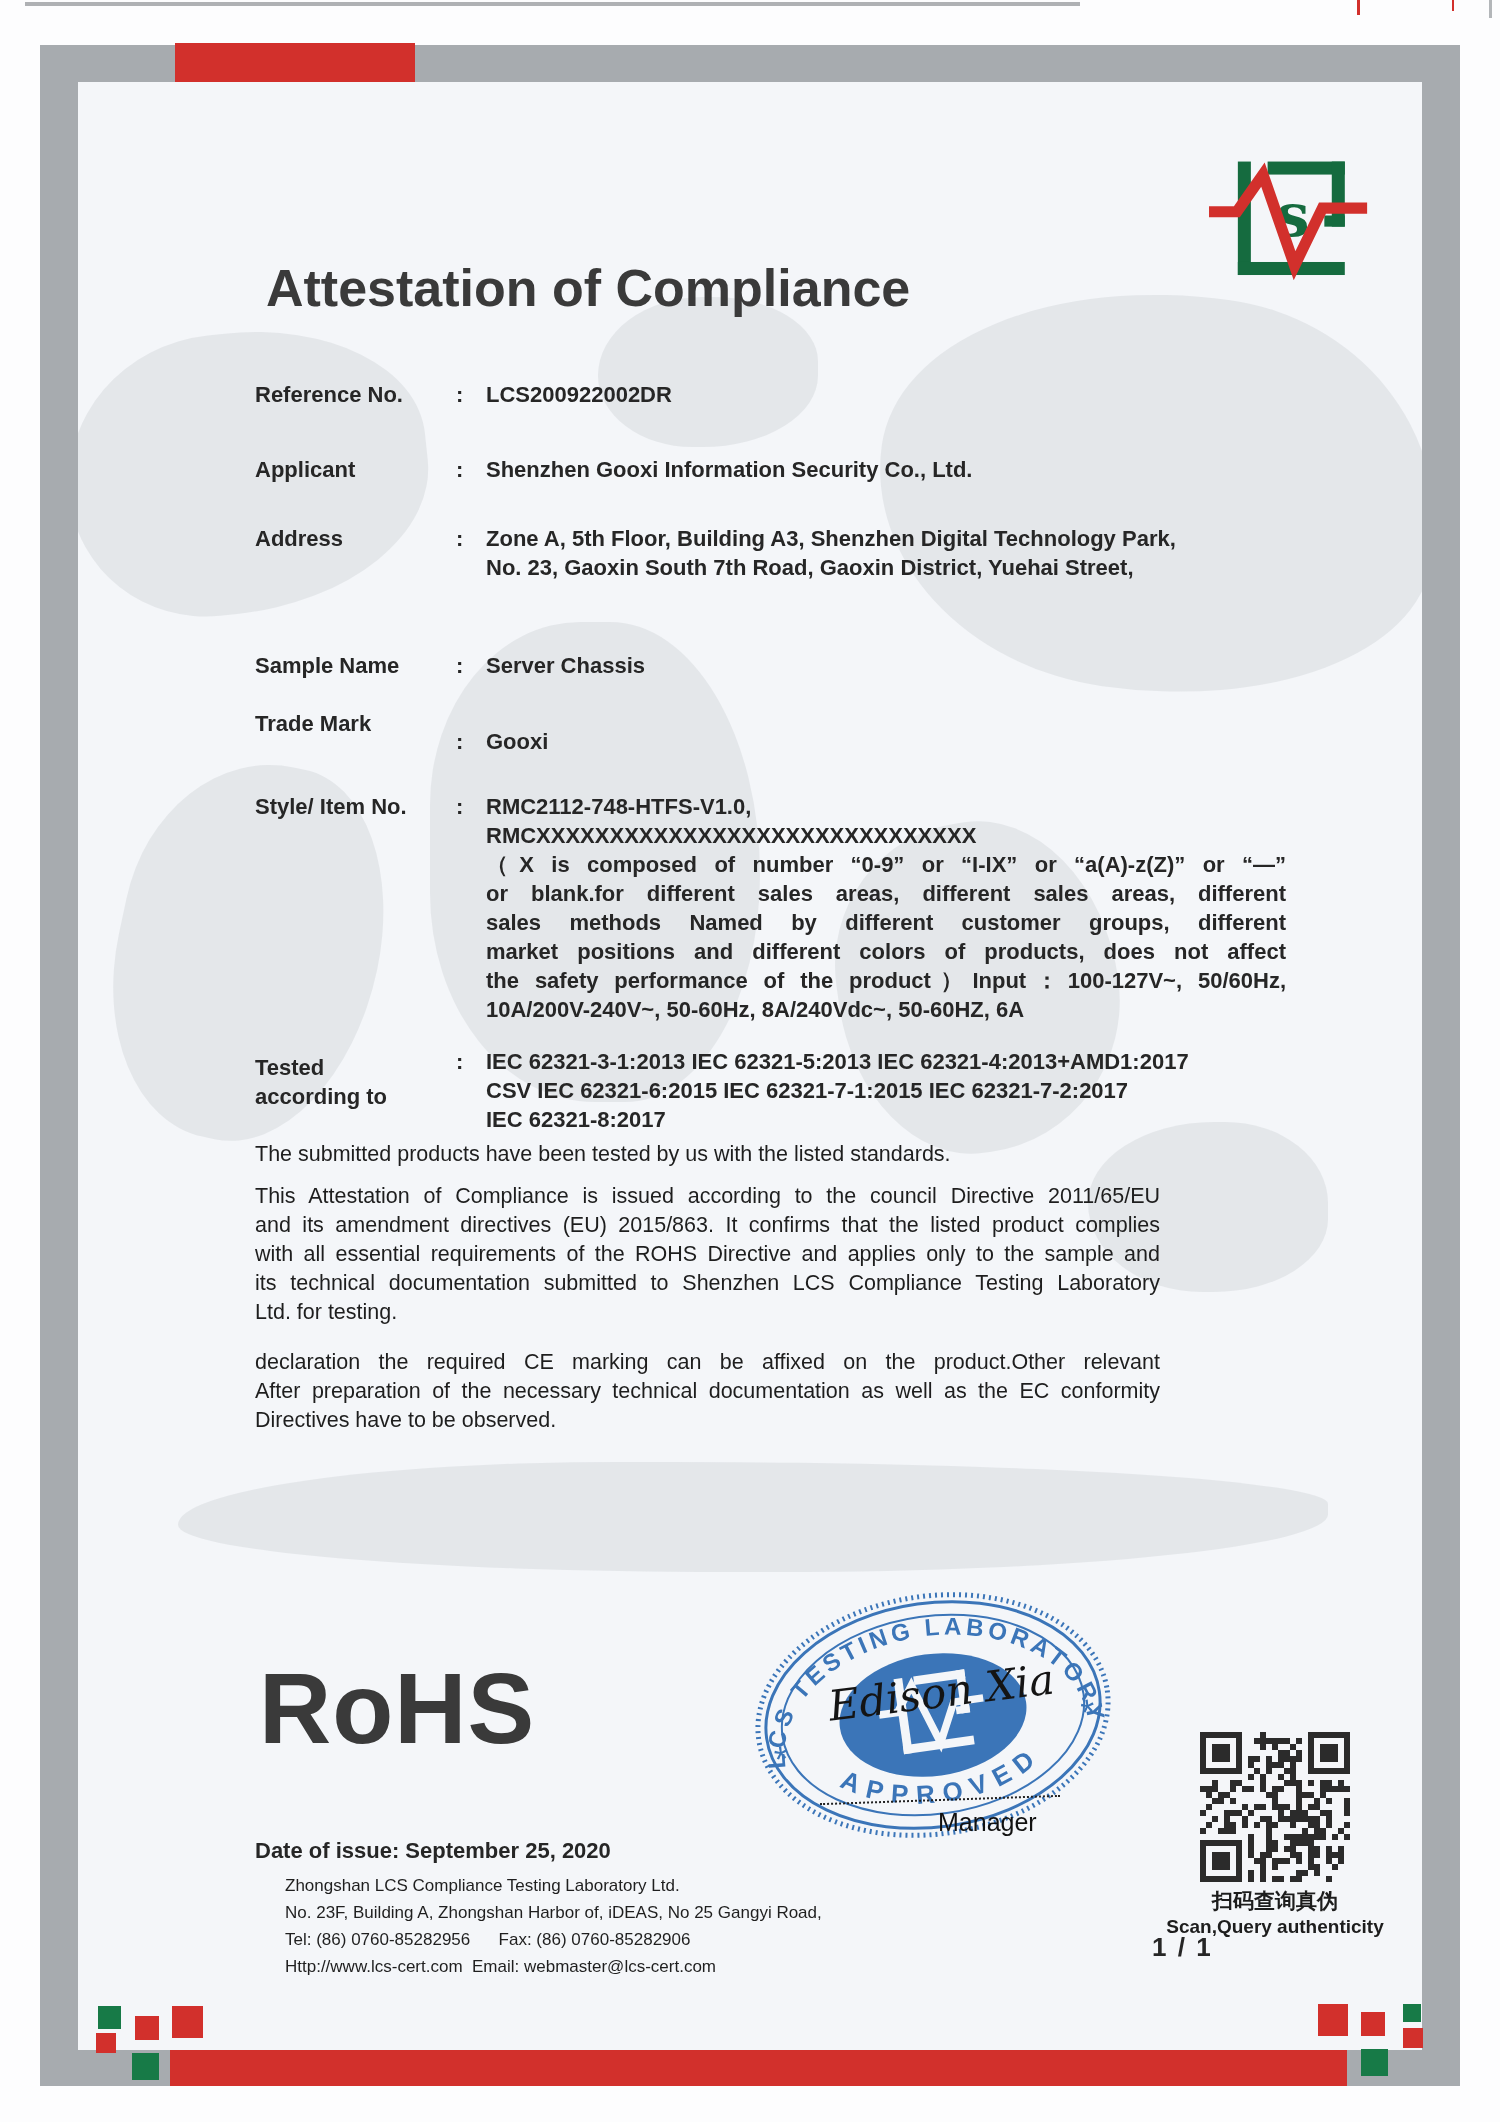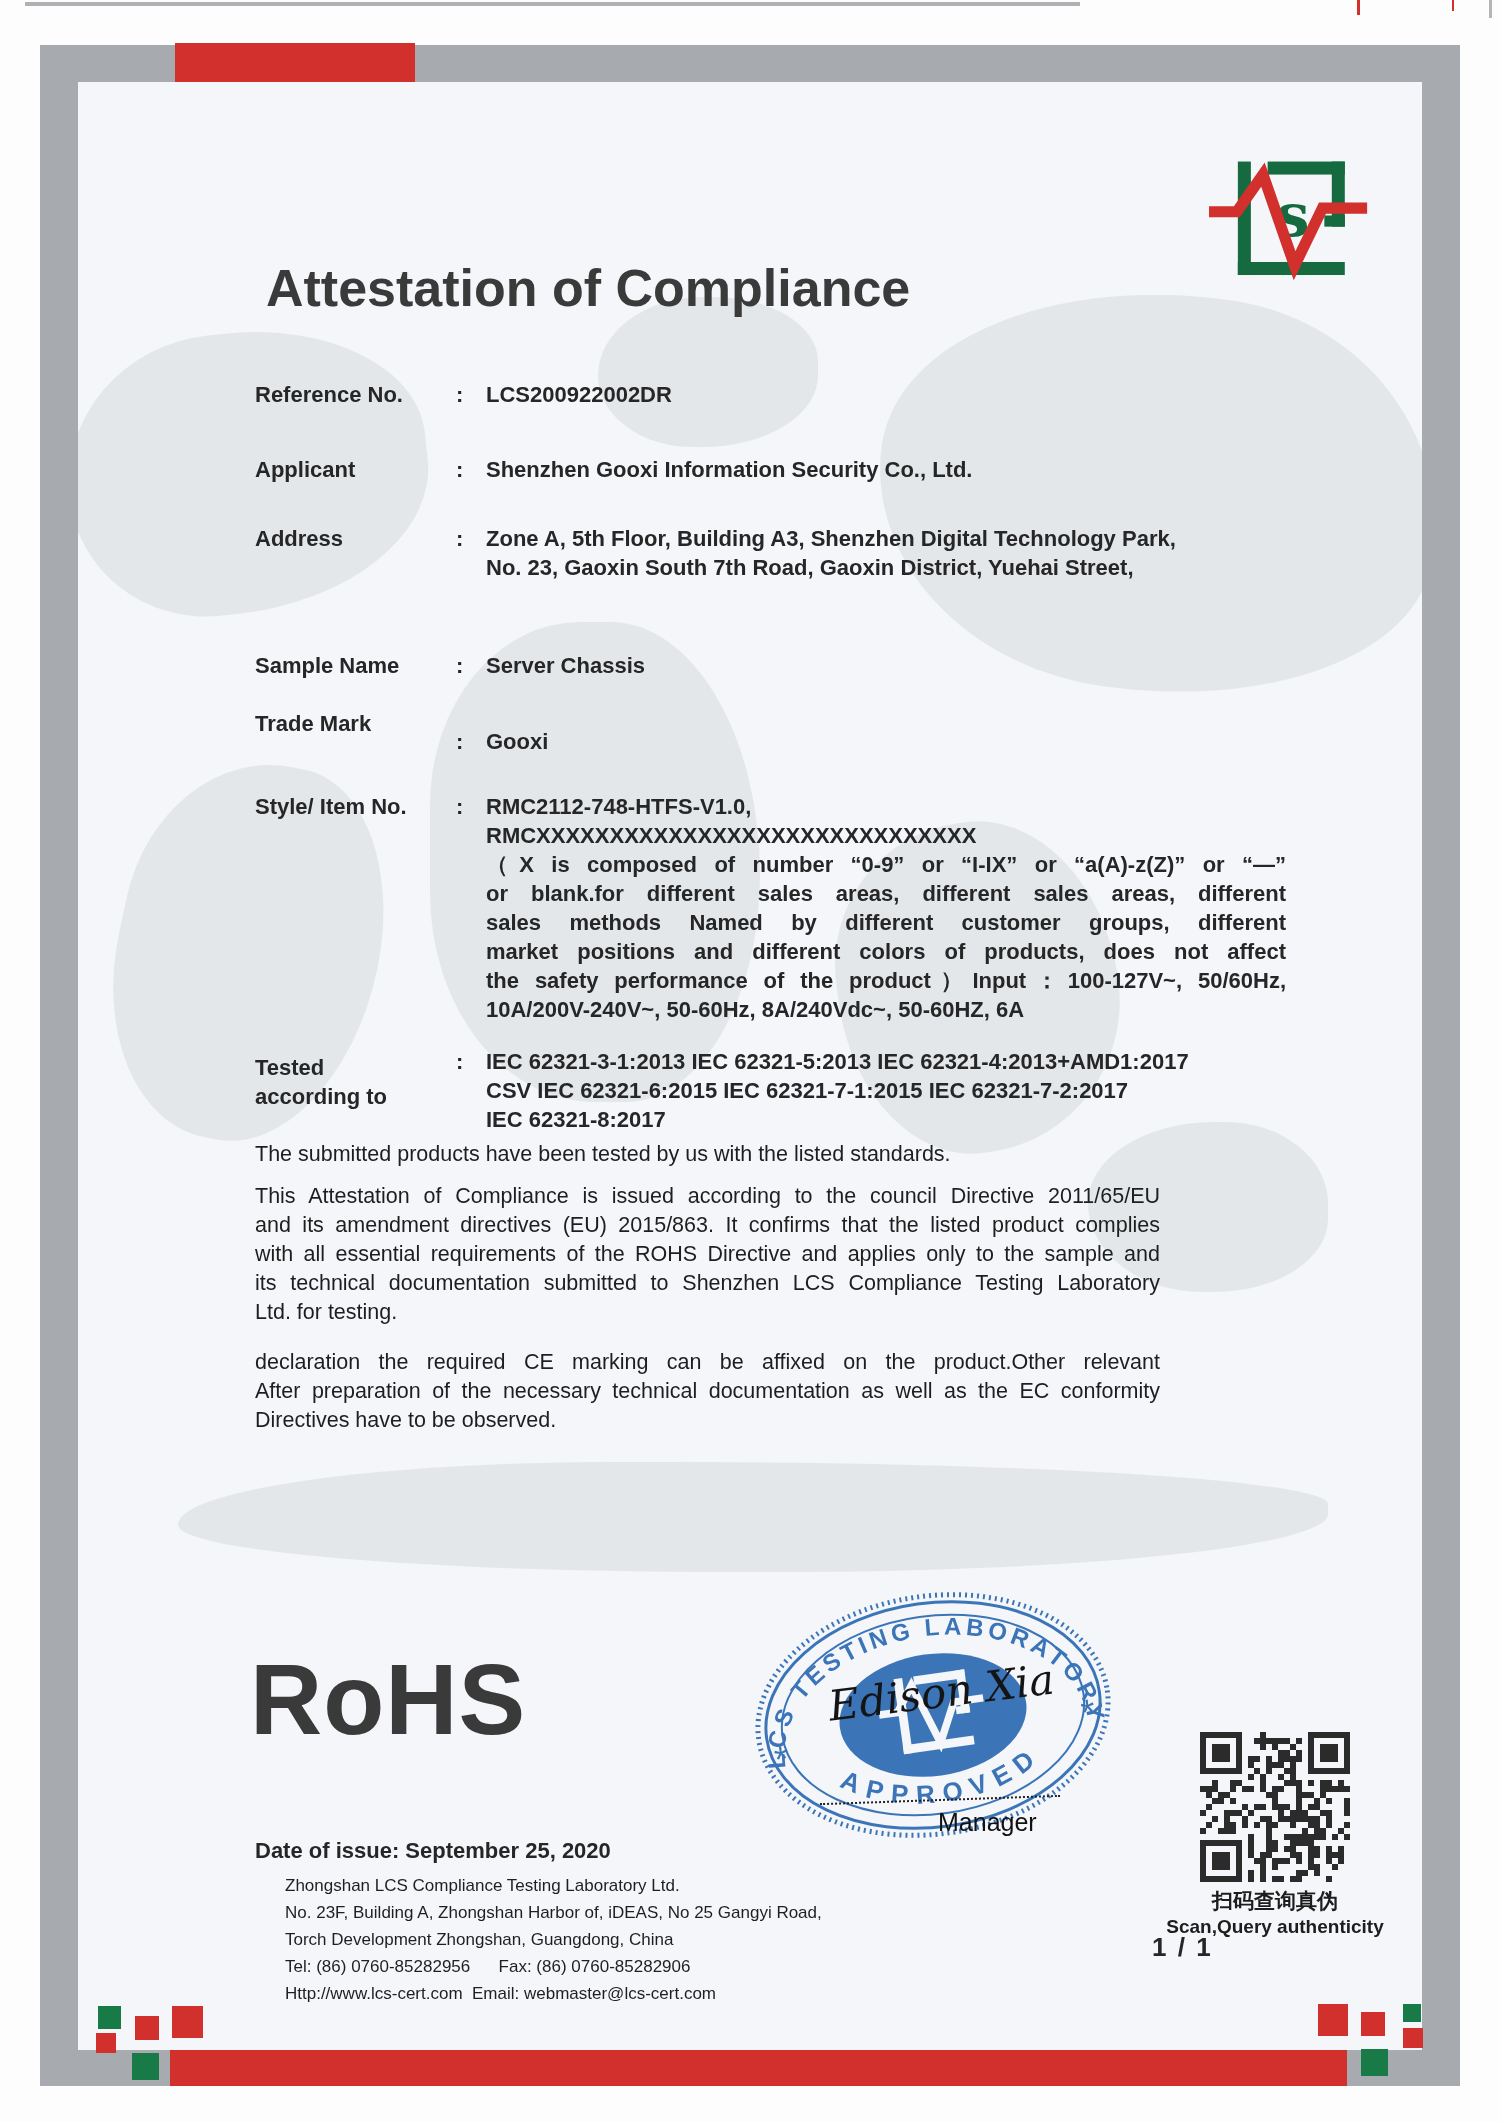--- a/index.html
+++ b/index.html
@@ -15,21 +15,21 @@
   .redfill{background:var(--accent_red,#d2302c);}
   .greenfill{background:var(--square_green,#177a47);}
   .decor{z-index:4;}
   .title{left:266px;top:258px;font-size:52px;font-weight:700;letter-spacing:0px;color:#3a3a3a;z-index:2;margin:0;}
   .lbl{left:255px;font-size:22px;font-weight:700;line-height:29px;white-space:pre;z-index:2;}
   .cln{left:456px;font-size:22px;font-weight:700;line-height:29px;z-index:2;}
   .val{left:486px;width:800px;font-size:22px;font-weight:700;line-height:29px;z-index:2;}
   .ln{line-height:29px;}
   .jl{text-align:justify;text-align-last:justify;}
   .para{left:255px;width:905px;font-size:21.5px;font-weight:400;line-height:29px;color:#1e1e1e;z-index:2;}
-  .rohs{left:250px;top:1642px;font-size:100px;font-weight:700;color:#3a3a3a;letter-spacing:1px;z-index:2;margin:0;}
+  .rohs{left:250px;top:1642px;font-size:100px;font-weight:700;color:#3a3a3a;letter-spacing:1px;z-index:2;margin:9px;}
   .date{left:255px;top:1828px;font-size:22px;font-weight:700;z-index:2;margin-top:10px;}
   .footer{left:285px;top:1872px;font-size:17px;line-height:27px;color:#1f1f1f;z-index:2;}
   .footer .fln{white-space:pre;}
   .stamp{left:748px;top:1590px;width:372px;height:258px;z-index:5;opacity:.93;}
   .signature{left:828px;top:1668px;font-family:"DejaVu Serif","Liberation Serif",serif;font-style:italic;
              font-size:42px;color:#141414;transform:rotate(-7deg);z-index:6;white-space:pre;}
   .sig-line{left:820px;top:1799px;width:240px;border-top:2.5px dotted #222;transform:rotate(-2deg);z-index:6;}
   .manager{left:938px;top:1808px;font-size:25px;color:#111;z-index:6;}
   .qr-box{left:1200px;top:1732px;width:150px;height:150px;z-index:2;}
   .qr-box svg{width:100%;height:100%;display:block;}
@@ -195,21 +195,20 @@
       </g>
     </g>
   </svg>
   <div class="abs signature">Edison Xia</div>
   <div class="abs sig-line"></div>
   <div class="abs manager">Manager</div>
 
   <div class="abs footer">
     <div class="fln">Zhongshan LCS Compliance Testing Laboratory Ltd.</div>
     <div class="fln">No. 23F, Building A, Zhongshan Harbor of, iDEAS, No 25 Gangyi Road,</div>
-    <div class="fln">Torch Development Zhongshan, Guangdong, China</div>
     <div class="fln">Tel: (86) 0760-85282956      Fax: (86) 0760-85282906</div>
     <div class="fln">Http://www.lcs-cert.com  Email: webmaster@lcs-cert.com</div>
   </div>
 
   <div class="abs qr-box">
       <svg viewBox="0 0 150 150">
         <rect x="0" y="0" width="150" height="150" fill="#f4f6f9"></rect>
         <rect x="60" y="0" width="6" height="6" fill="#2b2b2b"></rect>
         <rect x="54" y="6" width="6" height="6" fill="#2b2b2b"></rect>
         <rect x="60" y="6" width="6" height="6" fill="#2b2b2b"></rect>

